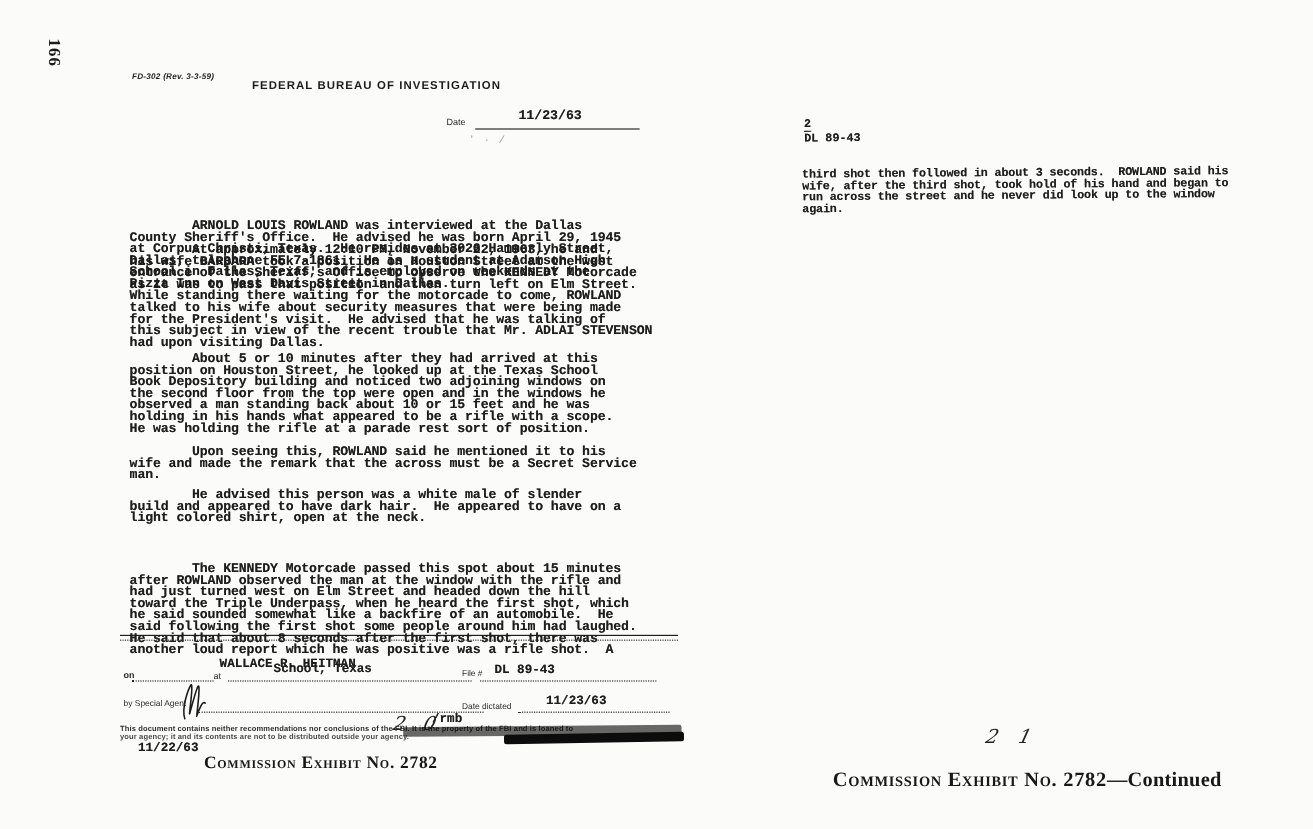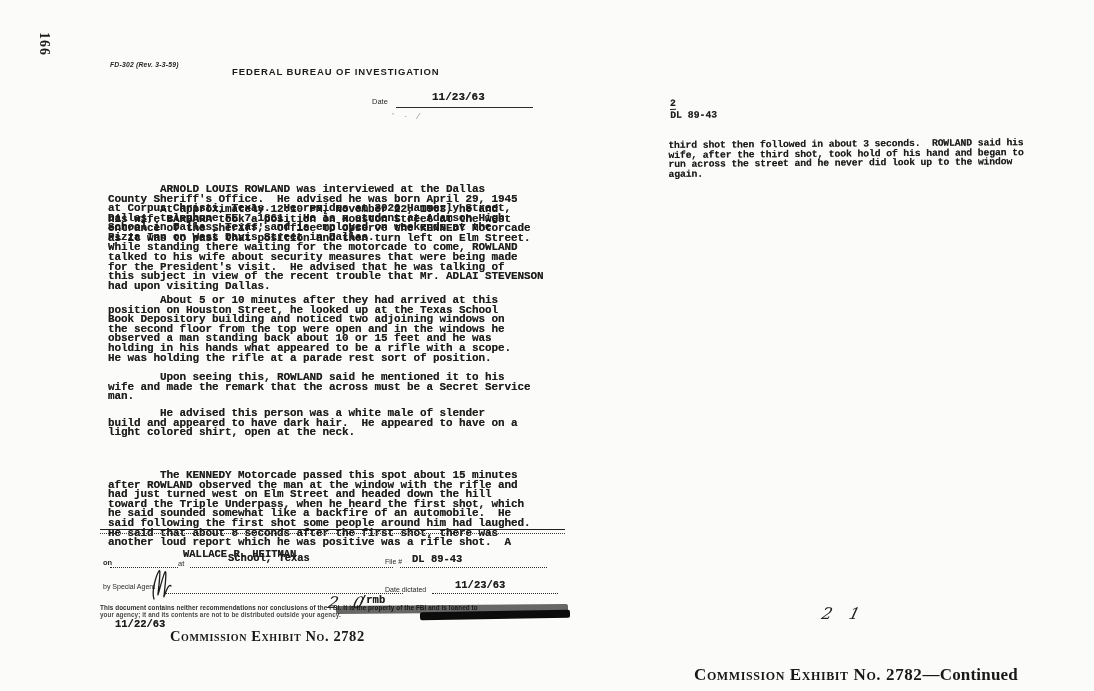--- a/index.html
+++ b/index.html
@@ -32,21 +32,21 @@
   
   .abs{position:absolute;}
   .book-num{
     left:24px; top:36px; width:40px;
     font-family:"Liberation Serif",serif; font-weight:bold; font-size:14px;
     color:#1c1c1c; transform:rotate(90deg); transform-origin:center;
     text-align:center; letter-spacing:1px;
   }
   .form-number{left:110px; top:61px; font-size:6.8px; font-style:oblique;
     color:#242424; font-weight:bold; letter-spacing:.2px;}
-  .fbi-title{left:232px; top:66px; font-size:9.5px; font-weight:bold;
+  .fbi-title{left:210px; top:66px; font-size:9.5px; font-weight:bold;
     letter-spacing:.9px; color:#1c1c1c; white-space:nowrap;}
   .date-label{left:372px; top:97px; font-size:7.5px;text-align:center;}
   .date-value{left:432px; top:91px; font-size:11px;}
   .stray{left:392px; top:111px; font-size:9px; color:#8f8f8d; letter-spacing:4px;}
   .body-col{font-size:11px; letter-spacing:-0.1px; line-height:9.6px;}
   .p1{left:108px; top:137px;margin-top:48px;}
   .p2{left:108px; top:205px;}
   .p3{left:108px; top:296px;}
   .p4{left:108px; top:373px;}
   .p5{left:108px; top:409px;}
@@ -81,21 +81,21 @@
   .redact2{left:420px; top:611px; width:150px; height:8px;
     background:#0c0c0c; transform:rotate(-1deg); border-radius:2px;}
   .cap-left{left:170px; top:628px; font-size:14.5px;}
   
   .right-page{transform:rotate(-0.45deg); transform-origin:660px 100px;}
   .rp-num{left:670px; top:98px; font-size:9.8px; border-bottom:1px solid #1d1d1d;
     padding-bottom:0px;}
   .rp-file{left:670px; top:110px; font-size:9.8px;}
   .rp-body{left:668px; top:141px; font-size:9.8px; line-height:9.6px; letter-spacing:-0.15px;}
   .hand-21{left:822px; top:604px; font-size:16px; letter-spacing:6px;}
-  .cap-right{left:694px; top:640px; font-size:17px;margin-top:25px;}
+  .cap-right{left:694px; top:640px; font-size:17px;}
   .cap-right .suffix{font-variant:normal; letter-spacing:.2px;}
 </style>
 </head>
 <body>
 
 <div class="screen">
 
   <div class="abs book-num">166</div>
 
   <section>

